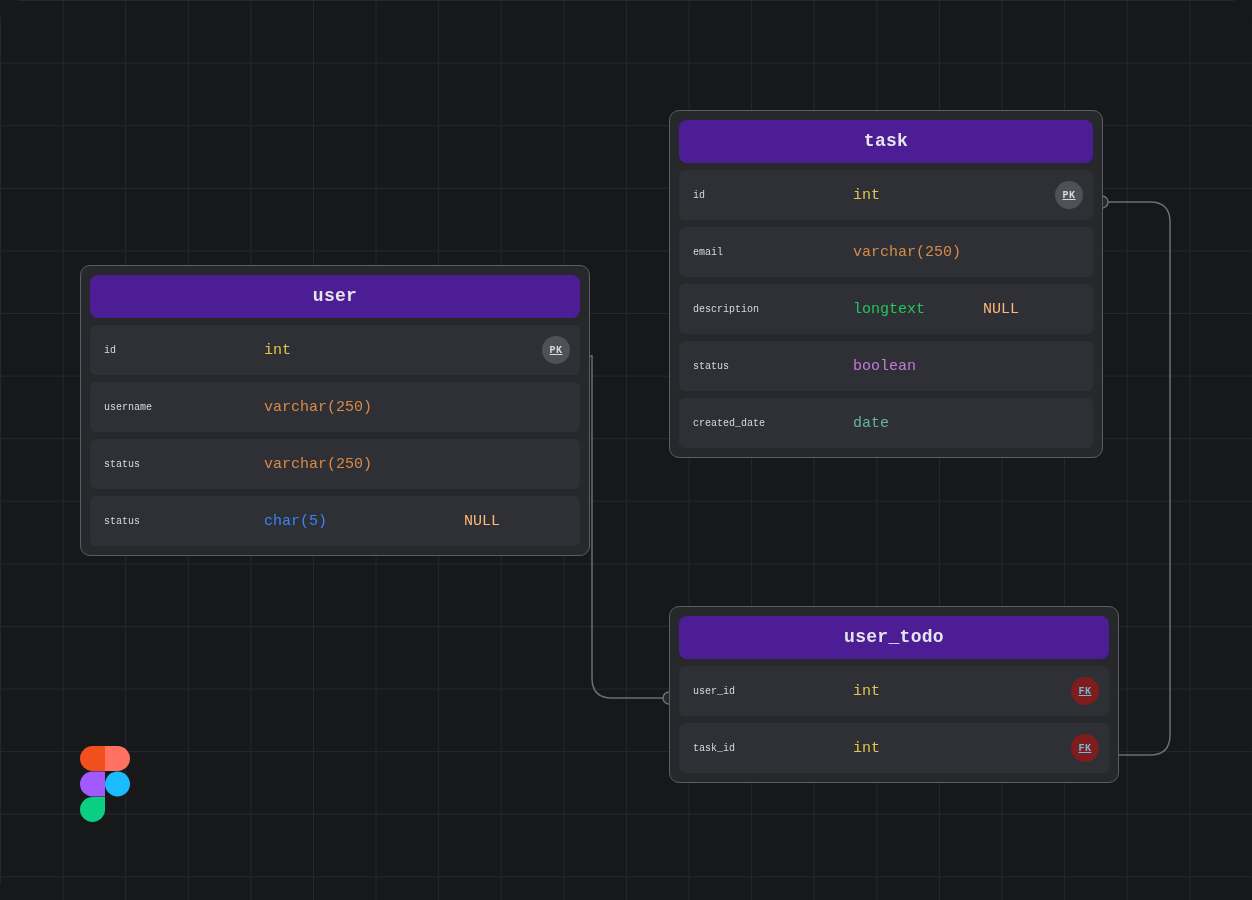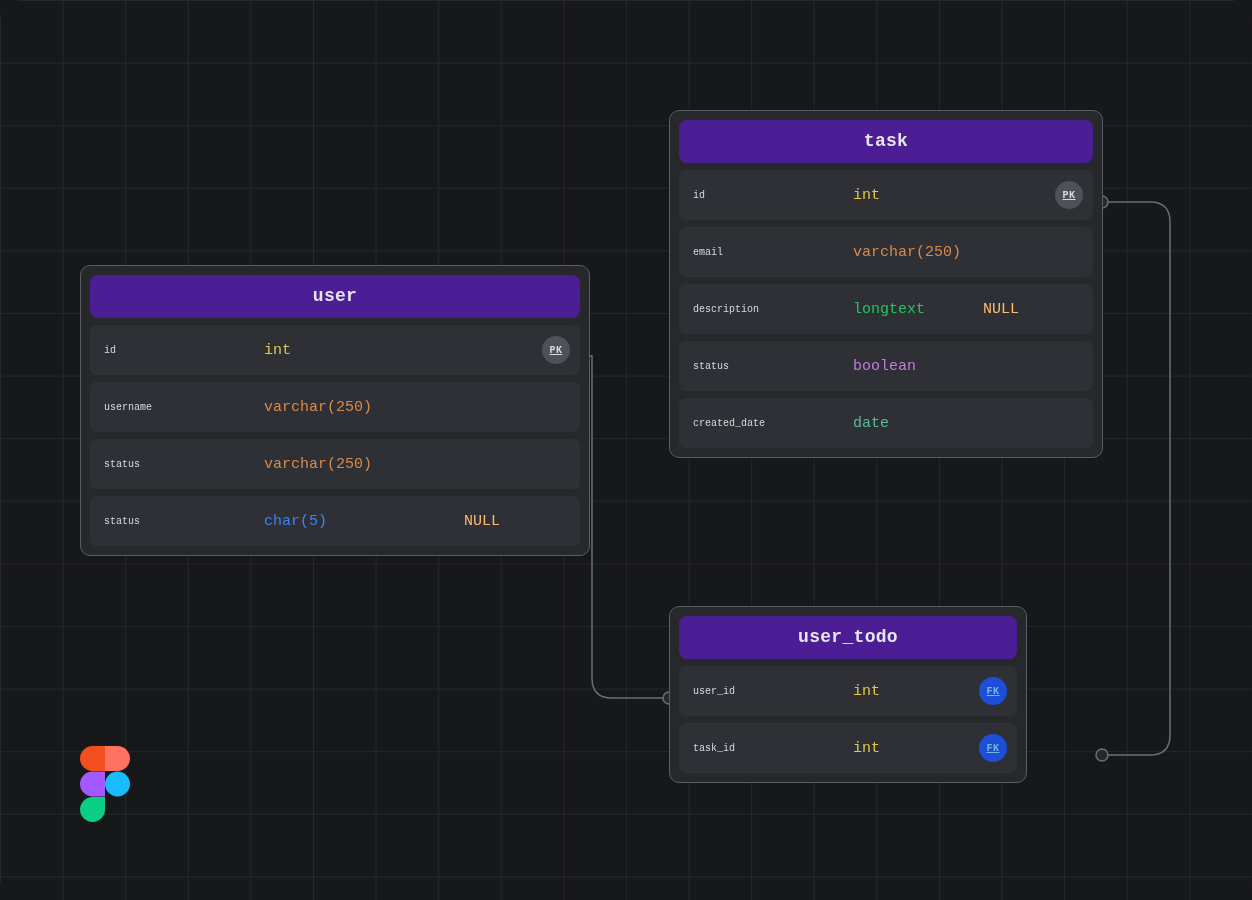--- a/index.html
+++ b/index.html
@@ -84,21 +84,21 @@
     border-radius: 50%;
     display: flex;
     align-items: center;
     justify-content: center;
     font-size: 10px;
     font-weight: 700;
     letter-spacing: 0.5px;
     text-decoration: underline;
   }
   .pk-badge { background: #4e5157; color: #d7d9dd; }
-  .fk-badge { background: #1d4ed8; color: #6fb7dc; }
+  .fk-badge { background: #7f1d1d; color: #6fb7dc; }
   .t-int { color: #e0c84e; }
   .t-varchar { color: #d98a4a; }
   .t-longtext { color: #22c55e; }
   .t-char { color: #3b82f6; }
   .t-boolean { color: #c678dd; }
   .t-date { color: #5fb89a; }
 
   svg.connectors {
     position: absolute;
     inset: 0;
@@ -186,21 +186,21 @@
     <div class="row">
       <span class="col-name">status</span>
       <span class="col-type t-boolean">boolean</span>
     </div>
     <div class="row">
       <span class="col-name">created_date</span>
       <span class="col-type t-date">date</span>
     </div>
   </div>
 
-  <div class="table" style="left:669px; top:606px; width:358px;">
+  <div class="table" style="left:669px; top:606px; width:450px;">
     <div class="table-header">user_todo</div>
     <div class="row">
       <span class="col-name">user_id</span>
       <span class="col-type t-int">int</span>
       <span class="key-badge fk-badge">FK</span>
     </div>
     <div class="row">
       <span class="col-name">task_id</span>
       <span class="col-type t-int">int</span>
       <span class="key-badge fk-badge">FK</span>

